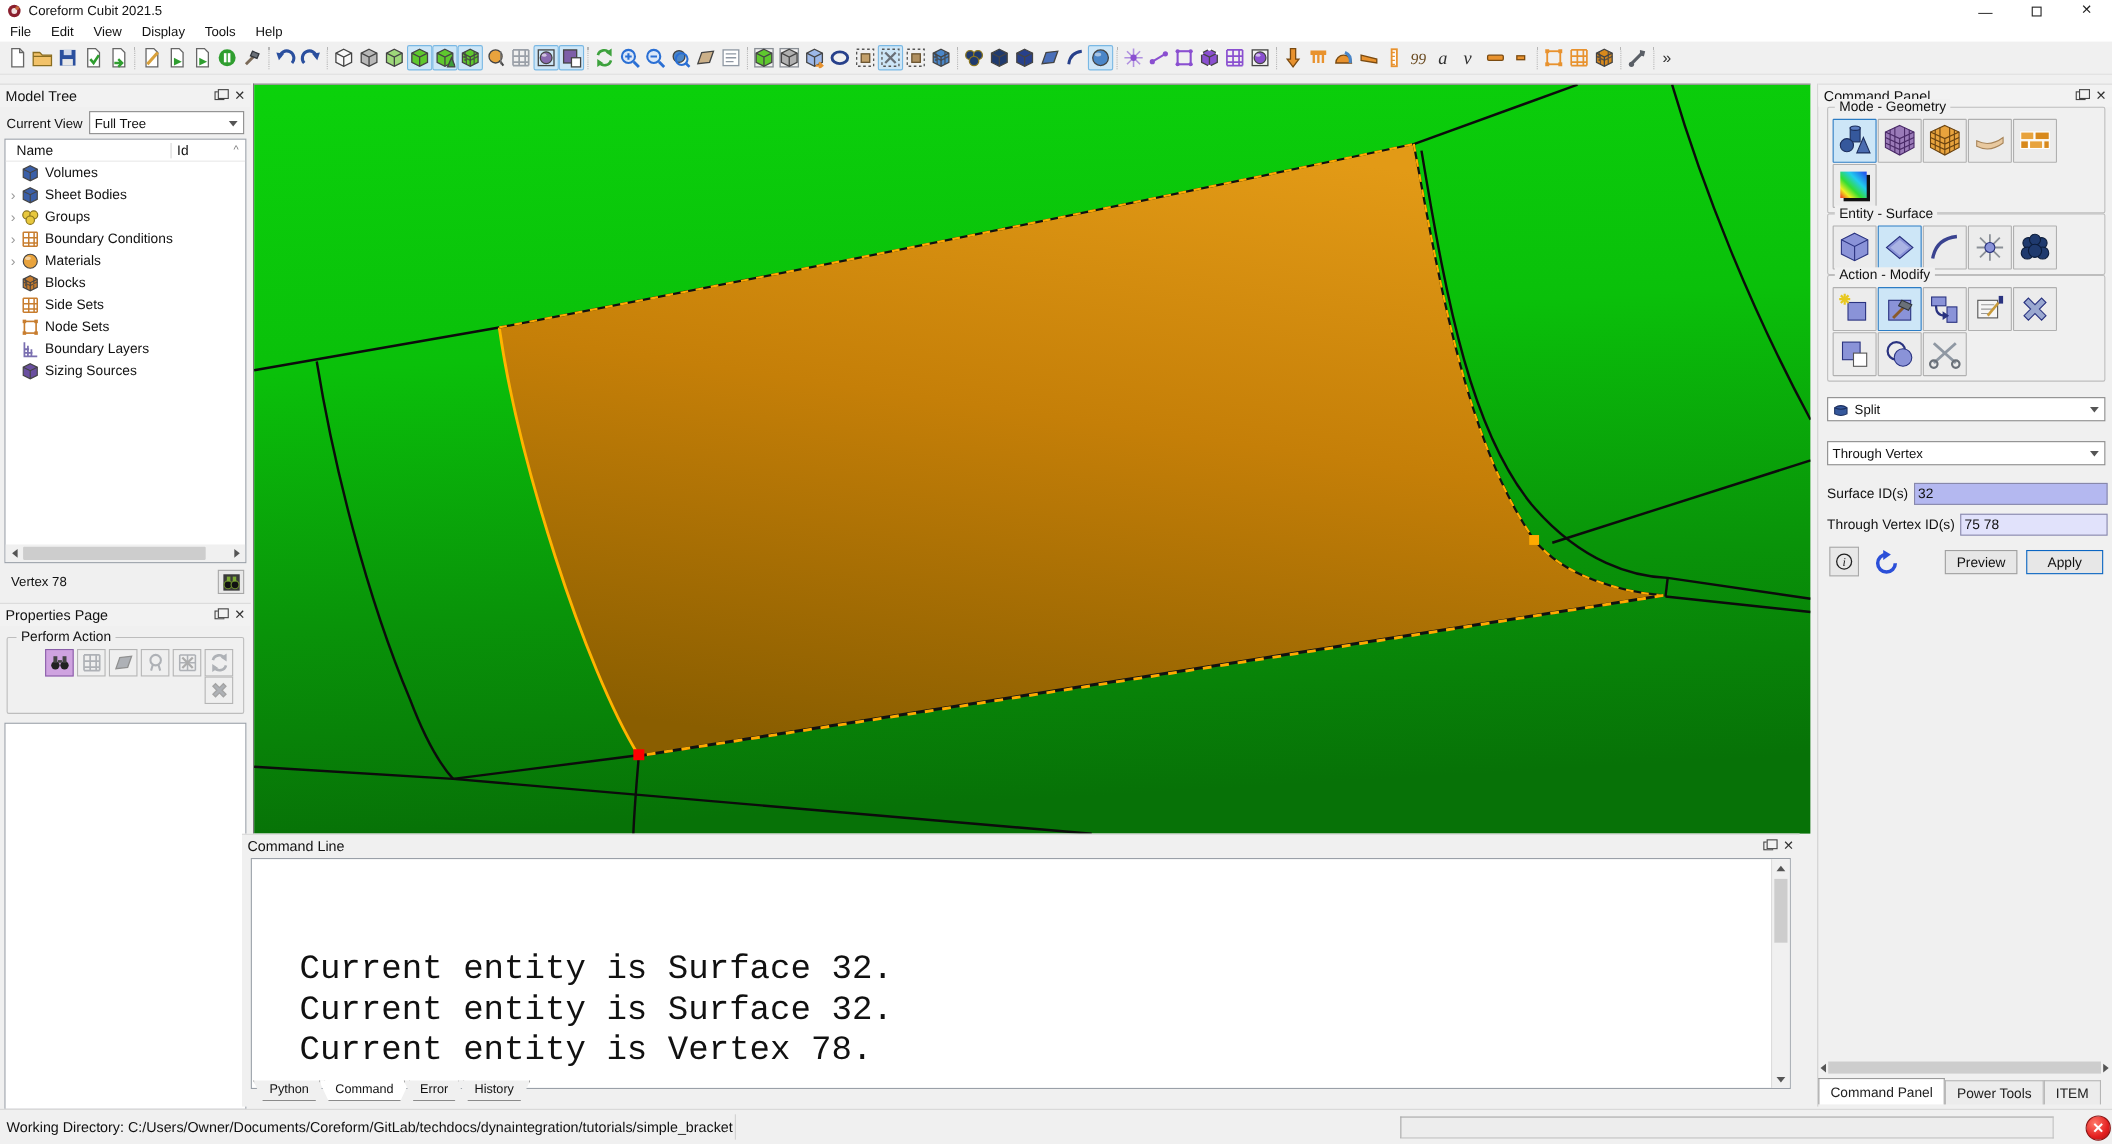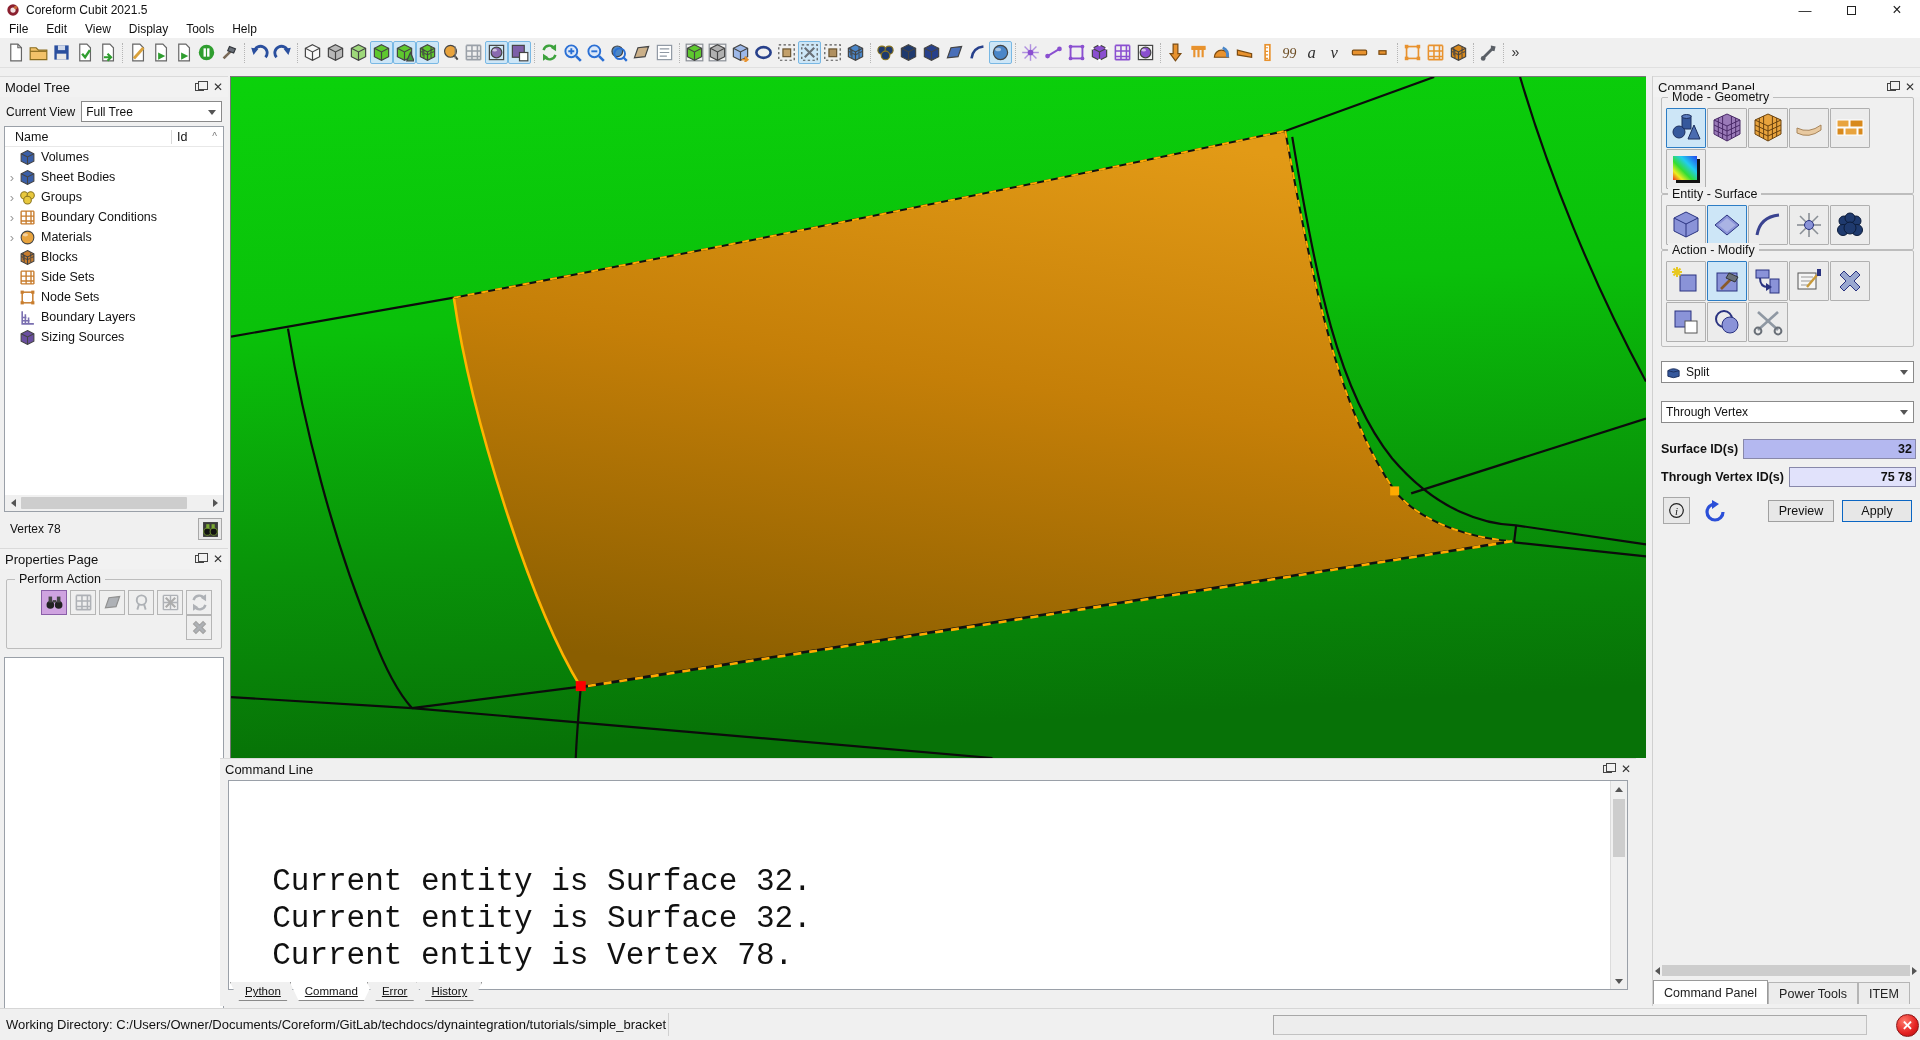--- a/index.html
+++ b/index.html
@@ -39,21 +39,21 @@
   .hdr-x { font-size:12px; color:#333; line-height:1; }
 
   
   .leftdock { position:absolute; left:0; top:76px; width:228px; height:930px; background:#f0f0f0; }
   .cv-row { display:flex; align-items:center; padding:4px 6px; }
   .combo { background:#fff; border:1px solid #8a8a8a; height:21px; display:flex; align-items:center;
     padding:0 4px; position:relative; font-size:12px; }
   .combo .chev { position:absolute; right:5px; top:8px; width:0; height:0;
     border-left:4px solid transparent; border-right:4px solid transparent; border-top:5px solid #555; }
   .tree { background:#fff; border:1px solid #9aa0a8; margin:0 4px; height:386px; position:relative; overflow:hidden; }
-  .tree-head { display:flex; height:20px; border-bottom:1px solid #e8e8e8; align-items:center; font-size:12.5px;gap:16px; }
+  .tree-head { display:flex; height:20px; border-bottom:1px solid #e8e8e8; align-items:center; font-size:12.5px; }
   .tree-head .c1 { width:150px; padding-left:10px; }
   .tree-head .c2 { border-left:1px solid #d8d8d8; padding-left:5px; flex:1; }
   .tree-head .sort { color:#777; font-size:10px; margin-right:6px; }
   .trow { display:flex; align-items:center; height:20px; font-size:12.5px; }
   .trow .chv { width:14px; text-align:center; color:#9a9a9a; font-size:13px; }
   .trow .ticon { width:17px; height:17px; margin-right:5px; }
   .trow .ticon svg { width:17px; height:17px; }
   .hscroll { position:absolute; left:0; right:0; bottom:0; height:16px; background:#f0f0f0;
     display:flex; align-items:center; }
   .hscroll .arr { width:16px; height:16px; display:flex; align-items:center; justify-content:center; color:#555; }
@@ -81,24 +81,24 @@
   .rightdock { position:absolute; left:1652px; top:76px; width:268px; height:930px; background:#f0f0f0;
     border-left:1px solid #d0d0d0; }
   .cp-group { border:1px solid #bdbdbd; border-radius:2px; margin:0 6px 0 8px; position:relative;
     padding:10px 4px 4px 4px; display:flex; flex-wrap:wrap; gap:1px; }
   .cp-group > .glabel { position:absolute; top:-8px; left:6px; background:#f0f0f0; padding:0 4px; font-size:12.5px; }
   .cpbtn { width:40px; height:40px; background:#ececec; border:1px solid #b0b0b0; border-radius:1px;
     display:flex; align-items:center; justify-content:center; }
   .cpbtn svg { width:32px; height:32px; }
   .cpbtn.sel { background:#cde6f7; border:1px solid #2d7dc4; }
   .cp-combo { margin:14px 6px 0 8px; }
-  .cp-row { display:flex; align-items:center; margin:8px 4px 0 8px;font-weight:bold; }
+  .cp-row { display:flex; align-items:center; margin:8px 4px 0 8px; }
   .cp-row .lbl { font-size:12.5px; white-space:nowrap; }
   .cp-input { height:20px; border:1px solid #8888aa; font-size:12.5px; padding:0 3px;
-    display:flex; align-items:center;justify-content:flex-end; }
+    display:flex; align-items:center; }
   .cp-actions { display:flex; align-items:center; margin:10px 6px 0 10px; }
   .btn { height:22px; border:1px solid #a0a0a0; background:#e7e7e7; font-size:12.5px;
     display:flex; align-items:center; justify-content:center; }
   .btn.primary { border:1px solid #0b66c3; }
   .rd-tabs { position:absolute; left:0; bottom:2px; width:268px; height:22px; display:flex; align-items:flex-end; }
   .rd-tab { height:22px; padding:0 10px; font-size:12.5px; display:flex; align-items:center;
     border:1px solid #b5b5b5; border-bottom:none; background:#ececec; color:#222; }
   .rd-tab.active { background:#fff; height:24px; font-weight:normal; border-color:#9a9a9a; }
   .rd-hscroll { position:absolute; left:2px; bottom:28px; width:262px; height:15px; display:flex; align-items:center; }
   .rd-hscroll .thumb { height:11px; background:#cdcdcd; flex:1; margin:0 2px; }
@@ -110,21 +110,21 @@
   .console { position:absolute; left:8px; top:22px; right:8px; height:210px; background:#fff;
     border:1px solid #9aa0a8; font-family:"Liberation Mono","DejaVu Sans Mono",monospace;
     font-size:31px; line-height:37px; white-space:pre; padding:8px 24px 0 6px; overflow:hidden; }
   .vscroll { position:absolute; right:0; top:0; bottom:0; width:17px; background:#f0f0f0;
     border-left:1px solid #dcdcdc; }
   .vscroll .a { position:absolute; left:0; width:16px; height:16px; display:flex; align-items:center; justify-content:center; }
   .vscroll .thumb { position:absolute; left:2px; width:12px; background:#cdcdcd; }
   .ctabs { position:absolute; left:10px; bottom:4px; height:20px; display:flex; align-items:flex-start; }
   .ctab { height:19px; padding:0 14px; font-size:11.5px; display:flex; align-items:center;
     border:1px solid #8a8a8a; border-top:none; background:#f0f0f0; margin-right:-6px;
-    clip-path:polygon(0 0, 100% 0, calc(100% - 9px) 100%, 9px 100%);text-decoration:underline; }
+    clip-path:polygon(0 0, 100% 0, calc(100% - 9px) 100%, 9px 100%); }
   .ctab.active { background:#ffffff; font-weight:normal; }
 
   
   .statusbar { position:absolute; left:0; top:1008px; width:1920px; height:32px; background:#f0f0f0;
     border-top:1px solid #d6d6d6; display:flex; align-items:center; font-size:13px; }
   .status-div { position:absolute; left:668px; top:4px; bottom:4px; border-left:1px solid #d0d0d0; }
   .status-progress { position:absolute; left:1273px; top:6px; width:594px; height:20px; background:#ededed;
     border:1px solid #c2c2c2; border-top-color:#a8a8a8; border-left-color:#a8a8a8; }
   .status-stop { position:absolute; left:1896px; top:5px; width:23px; height:23px; border-radius:50%;
     background:radial-gradient(circle at 35% 30%, #ff7a6a, #e42020 60%, #a81010); border:1px solid #8a1515;

